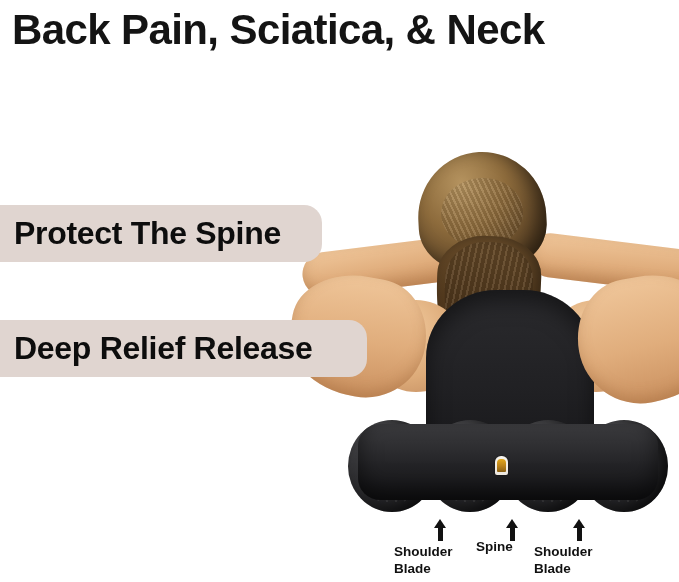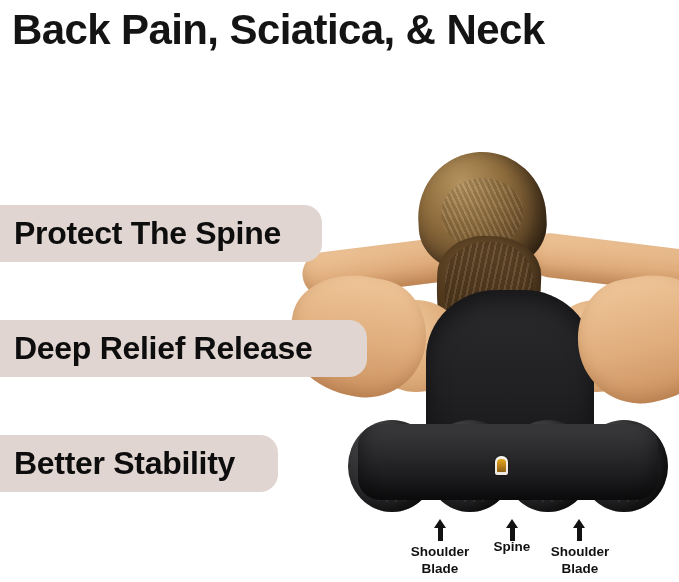--- a/index.html
+++ b/index.html
@@ -214,21 +214,21 @@
     position: absolute;
     left: -2px;
     top: 0;
     width: 0; height: 0;
     border-left: 6px solid transparent;
     border-right: 6px solid transparent;
     border-bottom: 9px solid #121212;
   }
   .callout {
     position: absolute;
-    text-align: center;
+    text-align: left;
     font-size: 13.5px;
     font-weight: bold;
     line-height: 1.26;
     color: #111111;
   }
 
   
   .pill {
     position: absolute;
     left: 0;
@@ -303,17 +303,14 @@
     <div>Shoulder</div>
     <div>Blade</div>
   </div>
 
   <div class="pill pill-0">
     <span>Protect The Spine</span>
   </div>
   <div class="pill pill-1">
     <span>Deep Relief Release</span>
   </div>
-  <div class="pill pill-2">
-    <span>Better Stability</span>
-  </div>
 
 </div>
 
 </body></html>

